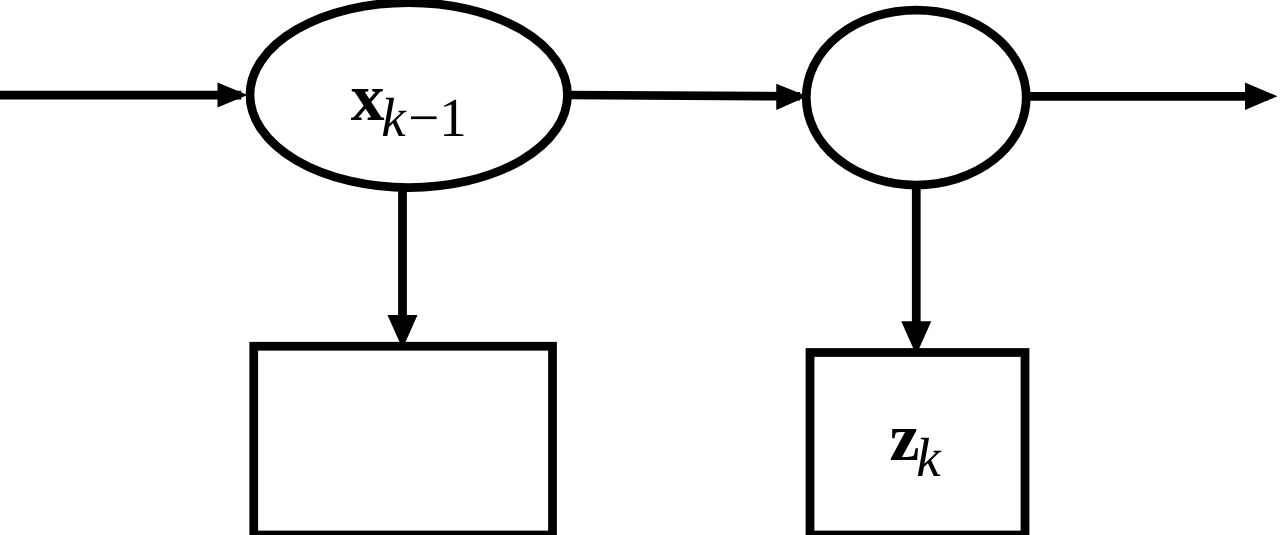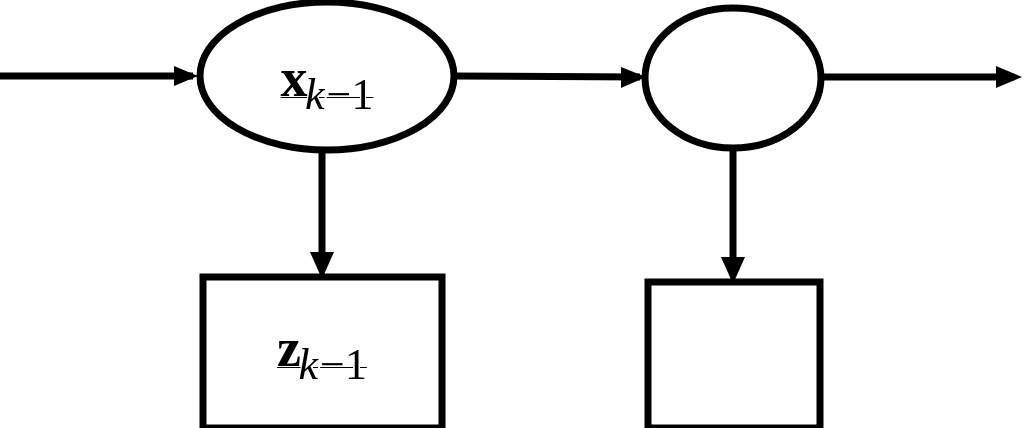--- a/index.html
+++ b/index.html
@@ -55,21 +55,20 @@
     font-family: "Liberation Serif", "DejaVu Serif", serif;
     font-style: normal;
     font-weight: normal;
     font-size: 44px;
     position: relative;
     top: 13px;
     letter-spacing: 0px;
   }
   .centered {
     transform: translate(-50%, -50%);
-    text-decoration: underline;
   }
 </style>
 </head>
 <body>
 
 <div id="diagram-root">
 
   <svg class="canvas" viewBox="0 0 1024 428" xmlns="http://www.w3.org/2000/svg">
 
     <g>
@@ -104,18 +103,18 @@
     <rect x="203" y="277" width="239" height="151" fill="#ffffff" stroke="#000000" stroke-width="7"></rect>
 
     <rect x="648" y="282" width="172" height="146" fill="#ffffff" stroke="#000000" stroke-width="7"></rect>
   </svg>
 
   <div class="node-label centered" style="left:327px; top:78px;">
     <span class="base">x</span><span class="sub">k</span><span class="subplain">−1</span>
   </div>
 
 
-  <div class="node-label centered" style="left:322px; top:348px;">
-    <span class="base">z</span><span class="sub">k</span><span class="subplain">−1</span>
+
+  <div class="node-label centered" style="left:733px; top:350px;">
+    <span class="base">z</span><span class="sub">k</span><span class="subplain"></span>
   </div>
-
 
 </div>
 
 </body></html>

